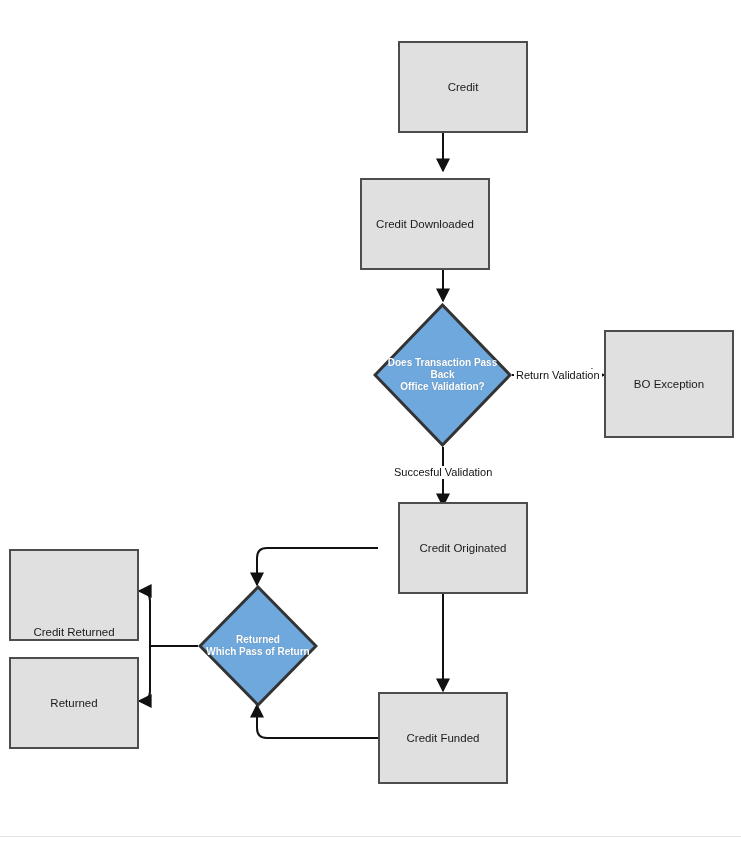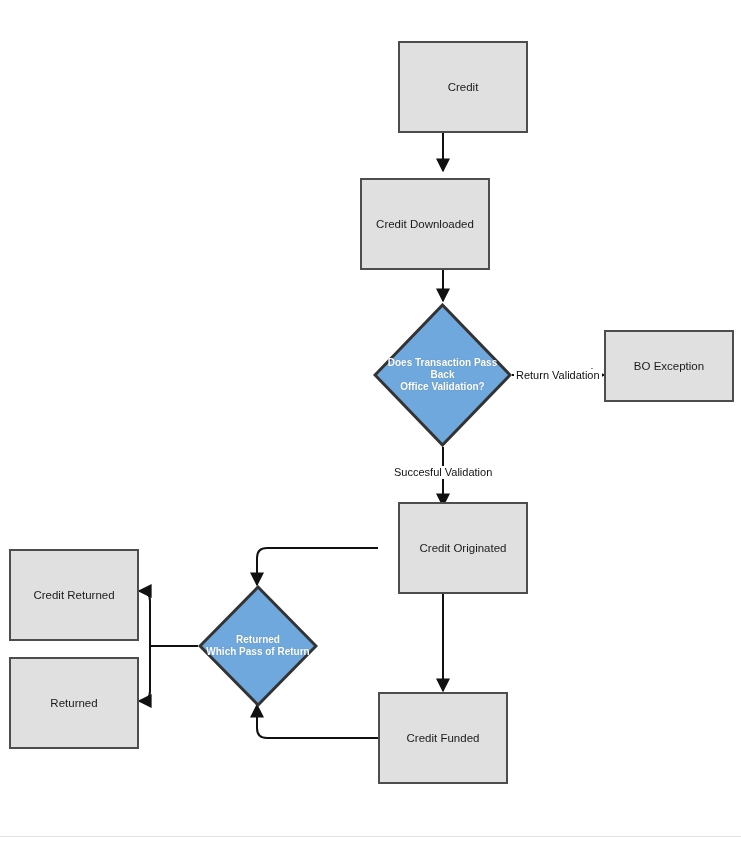--- a/index.html
+++ b/index.html
@@ -129,21 +129,21 @@
   <div class="node node-decision" style="left:373px; top:303px; width:139px; height:144px;">
     <svg class="diamond-shape" viewBox="0 0 139 144" preserveAspectRatio="none" xmlns="http://www.w3.org/2000/svg">
       <polygon points="69.5,2 137,72 69.5,142 2,72" fill="#6fa8dc" stroke="#333333" stroke-width="3"></polygon>
     </svg>
     <div class="decision-label">
       <div>Does Transaction Pass Back</div>
       <div>Office Validation?</div>
     </div>
   </div>
 
-  <div class="node node-process" style="left:604px; top:330px; width:130px; height:72px;">
+  <div class="node node-process" style="left:604px; top:330px; width:130px; height:108px;">
     <span>BO Exception</span>
   </div>
 
   <div class="node node-process" style="left:378px; top:502px; width:130px; height:92px;margin-left:20px;">
     <span>Credit Originated</span>
   </div>
 
   <div class="node node-process" style="left:378px; top:692px; width:130px; height:92px;">
     <span>Credit Funded</span>
   </div>
@@ -151,21 +151,21 @@
   <div class="node node-decision" style="left:198px; top:585px; width:120px; height:122px;">
     <svg class="diamond-shape" viewBox="0 0 120 122" preserveAspectRatio="none" xmlns="http://www.w3.org/2000/svg">
       <polygon points="60,2 118,61 60,120 2,61" fill="#6fa8dc" stroke="#333333" stroke-width="3"></polygon>
     </svg>
     <div class="decision-label">
       <div>Returned</div>
       <div>Which Pass of Return</div>
     </div>
   </div>
 
-  <div class="node node-process" style="left:9px; top:549px; width:130px; height:92px;">
+  <div class="node node-process" style="left:9px; top:549px; width:130px; height:92px;align-items:flex-end;">
     <span>Credit Returned</span>
   </div>
 
   <div class="node node-process" style="left:9px; top:657px; width:130px; height:92px;">
     <span>Returned</span>
   </div>
 
   <div class="edge-label" style="left:514px; top:369px;">Return Validation</div>
 
   <div class="edge-label" style="left:392px; top:466px;">Succesful Validation</div>

